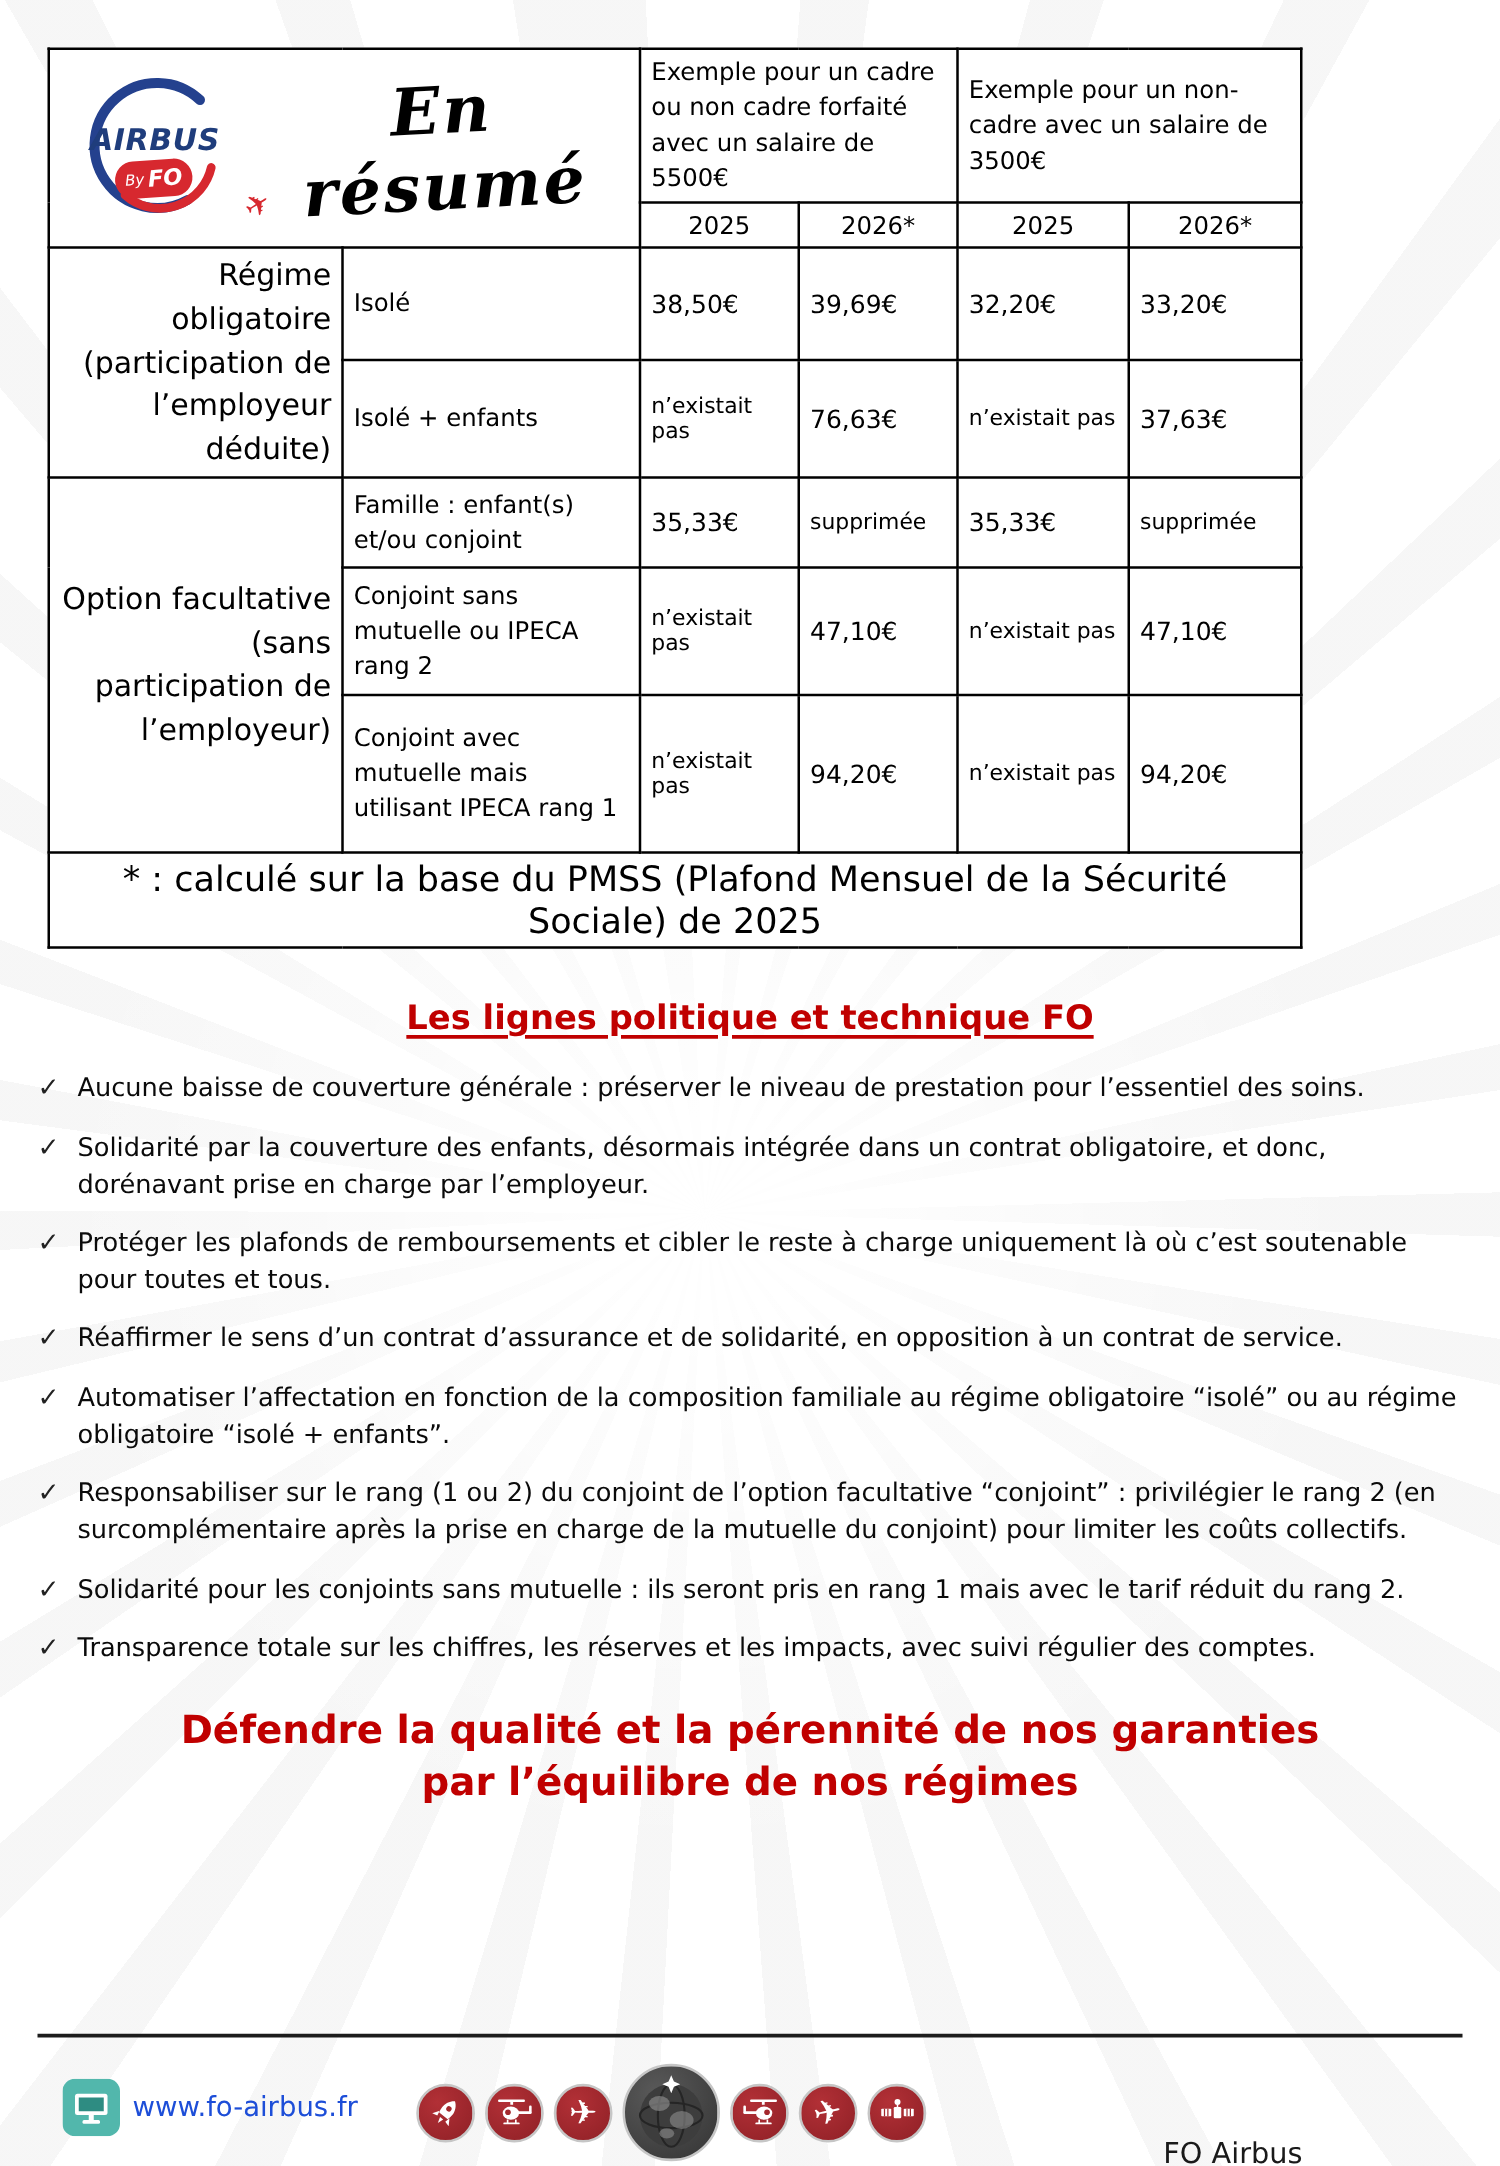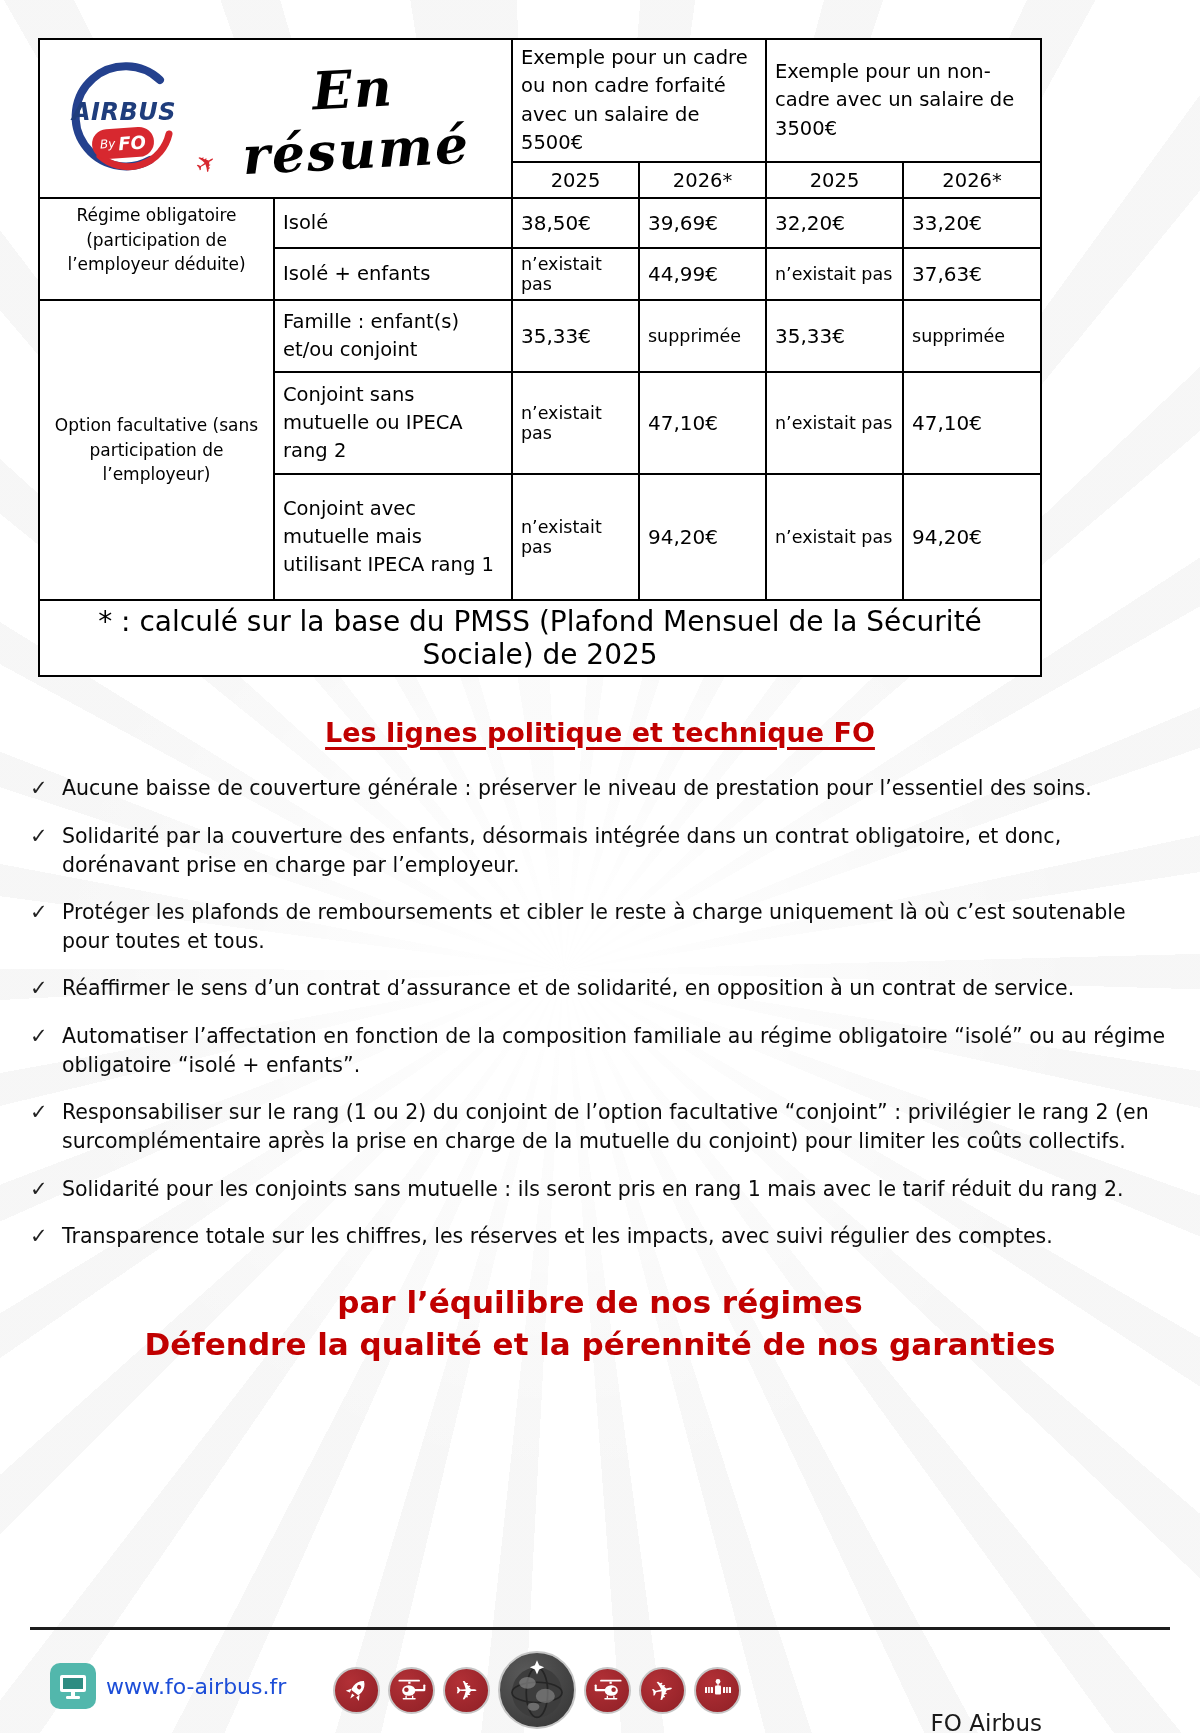--- a/index.html
+++ b/index.html
@@ -52,21 +52,21 @@
   .logo-plane { position: absolute; right: 4px; bottom: 6px; color: #D7282F; font-size: 24px;
     transform: rotate(-32deg); line-height: 1; }
   .script-title {
     flex: 1; text-align: center; padding-right: 14px;
     font-family: "DejaVu Serif", "Liberation Serif", serif;
     font-style: italic; font-weight: bold; font-size: 52px;
     transform: rotate(-3deg); letter-spacing: 2px;
   }
   .ghead { font-size: 19.5px; line-height: 1.45; text-align: left; vertical-align: middle; padding: 6px 8px; }
   .yhead { font-size: 19.5px; text-align: center; vertical-align: middle; }
-  .rowgroup { font-size: 17px; line-height: 1.45; padding: 8px 10px; text-align: center; background: transparent; margin-left: 16px; }
+  .rowgroup { font-size: 24px; line-height: 1.45; padding: 8px 10px; text-align: right; background: transparent; margin-left: 16px; }
   .vtop { vertical-align: top; }
   .vmid { vertical-align: middle; }
   .rlabel { font-size: 19.5px; line-height: 1.45; vertical-align: middle; padding: 6px 10px; }
   .val { font-size: 20px; text-align: left; vertical-align: middle; }
   .na { font-size: 17.5px; }
   .footnote { font-size: 28px; text-align: center; padding: 8px 10px; vertical-align: middle; }
 
   
   .heading {
     margin-top: 40px; text-align: center;
@@ -152,21 +152,21 @@
         <td rowspan="2" class="rowgroup vtop">Régime obligatoire (participation de l’employeur déduite)</td>
         <td class="rlabel">Isolé</td>
         <td class="val">38,50€</td>
         <td class="val">39,69€</td>
         <td class="val">32,20€</td>
         <td class="val">33,20€</td>
       </tr>
       <tr style="height:52px">
         <td class="rlabel">Isolé + enfants</td>
         <td class="val na">n’existait pas</td>
-        <td class="val">44,99€</td>
+        <td class="val">76,63€</td>
         <td class="val na">n’existait pas</td>
         <td class="val">37,63€</td>
       </tr>
 
       <tr style="height:72px">
         <td rowspan="3" class="rowgroup vmid">Option facultative (sans participation de l’employeur)</td>
         <td class="rlabel">Famille : enfant(s) et/ou conjoint</td>
         <td class="val">35,33€</td>
         <td class="val na">supprimée</td>
         <td class="val">35,33€</td>
@@ -224,22 +224,22 @@
         <span class="check">✓</span>
         <span class="btext">Solidarité pour les conjoints sans mutuelle : ils seront pris en rang 1 mais avec le tarif réduit du rang 2.</span>
       </div>
       <div class="bullet">
         <span class="check">✓</span>
         <span class="btext">Transparence totale sur les chiffres, les réserves et les impacts, avec suivi régulier des comptes.</span>
       </div>
     </div>
 
     <div class="closing">
+      <div>Défendre la qualité et la pérennité de nos garanties</div>
       <div>par l’équilibre de nos régimes</div>
-      <div>Défendre la qualité et la pérennité de nos garanties</div>
     </div>
   </div>
 
   <div class="footer-line"></div>
 
   <div class="monitor">
     <svg viewBox="0 0 46 46" width="46" height="46">
       <rect width="46" height="46" rx="10" fill="#52B7AC"></rect>
       <rect x="10" y="12" width="26" height="17" rx="2" fill="#fff"></rect>
       <rect x="13" y="15" width="20" height="11" fill="#2E8C82"></rect>

